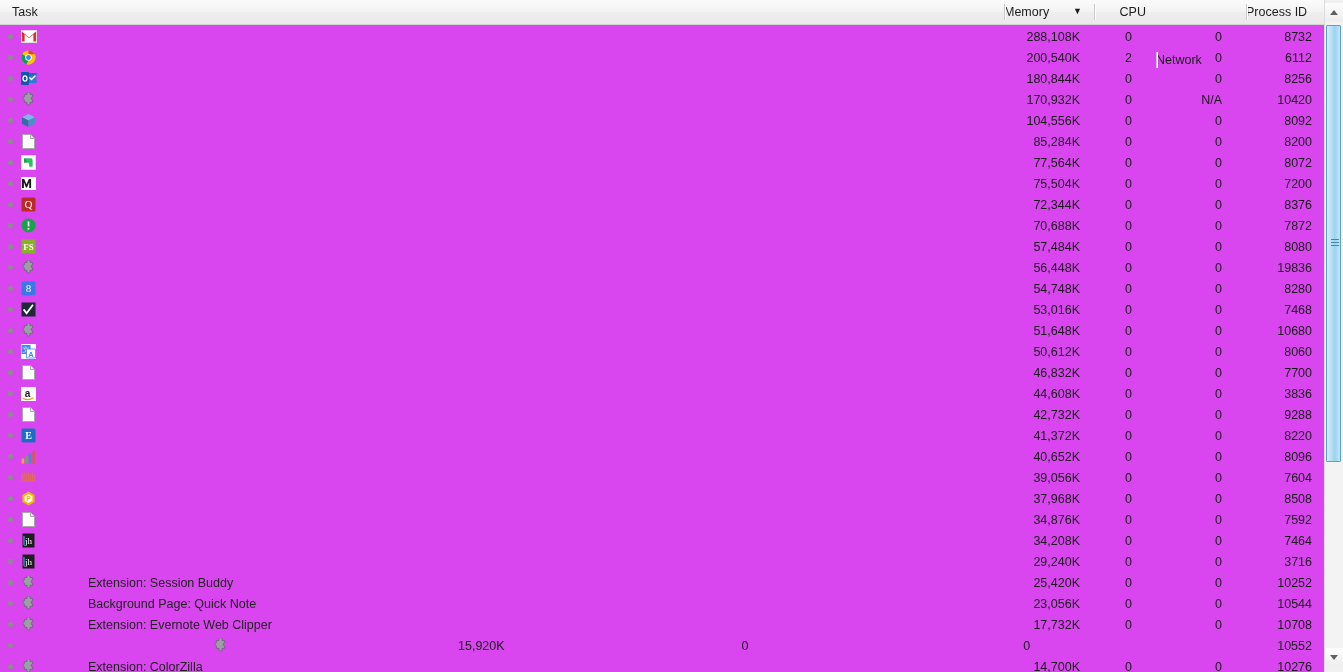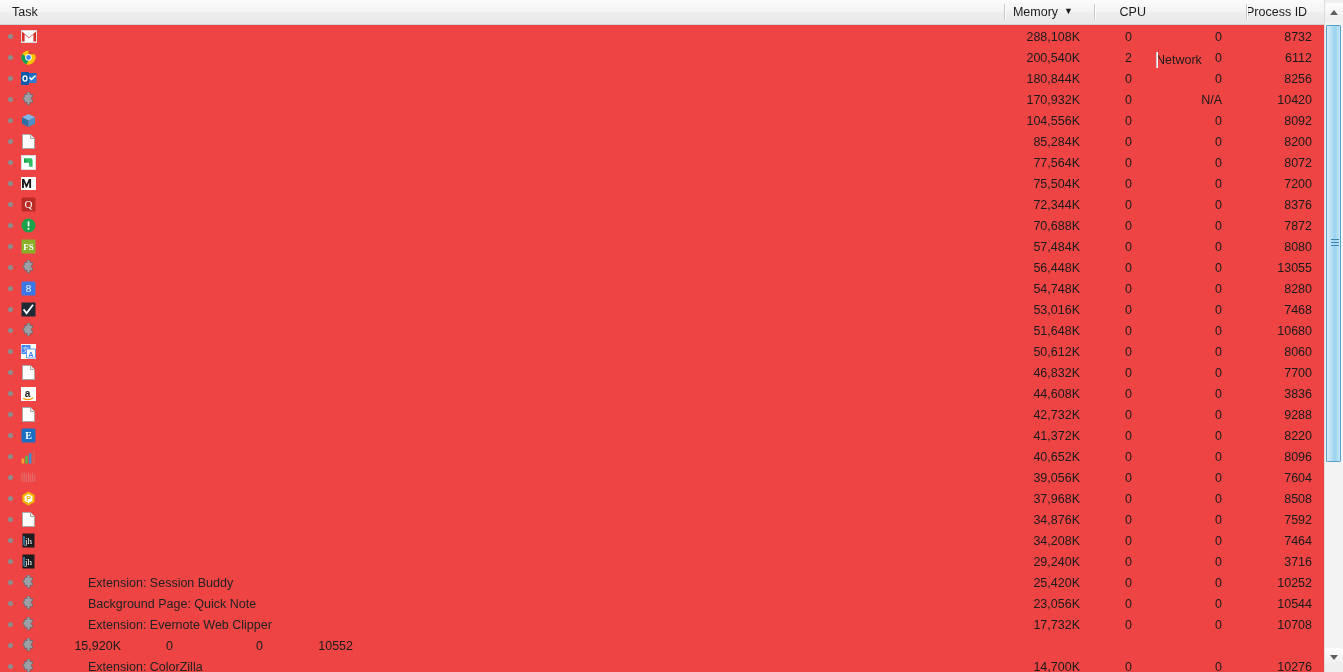--- a/index.html
+++ b/index.html
@@ -9,21 +9,21 @@
   }
   body {
     font-family: "Liberation Sans", sans-serif;
     -webkit-font-smoothing: antialiased;
   }
   #app {
     position: relative;
     width: 1343px;
     height: 672px;
     overflow: hidden;
-    background: #ef4444;
+    background: #d946ef;
     font-size: 12.5px;
     color: #1b1b1b;
     user-select: none;
   }
 
   
   .header {
     position: absolute;
     top: 0; left: 0;
     width: 1343px;
@@ -52,21 +52,21 @@
     background: #c9c9c9;
   }
   .hcell.sep::after {
     content: "";
     position: absolute;
     left: 1px; top: 4px; bottom: 4px;
     width: 1px;
     background: #fdfdfd;
   }
   .hcell-task { width: 1004px; padding-left: 12px; }
-  .hcell-mem  { width: 90px;  justify-content: center; padding-right: 12px; }
+  .hcell-mem  { width: 90px;  justify-content: space-between; padding-right: 12px; }
   .hcell-cpu  { width: 62px;  justify-content: flex-end; padding-right: 10px; }
   .hcell-net  { width: 90px;  padding-right: 10px; margin-top: 48px; }
   .hcell-pid  { width: 80px;  justify-content: flex-start; padding-right: 10px; }
   .sort-arrow { font-size: 9px; margin-left: 6px; position: relative; top: -1px; }
 
   
   .vscroll {
     position: absolute;
     top: 0;
     left: 1324px;
@@ -127,20 +127,21 @@
     height: 646px;
     overflow: hidden;
   }
   .row {
     position: relative;
     display: flex;
     align-items: center;
     height: 21px;
     width: 1324px;
     box-sizing: border-box;
+    justify-content: space-between;
   }
   .bullet {
     width: 20px;
     display: flex;
     align-items: center;
     justify-content: center;
     flex: 0 0 20px;
   }
   .bullet b {
     display: block;
@@ -398,21 +399,21 @@
         </span>
         <span class="fav">
           <svg width="15" height="15" viewBox="0 0 15 15">
             <path d="M6 1.2 a1.5 1.5 0 0 1 3 0 v1.3 h2.6 v2.4 a1.5 1.5 0 0 0 0 3 v2.4 h-2.6 v1.3 a1.5 1.5 0 0 1 -3 0 v-1.3 h-2.6 v-2.4 a1.5 1.5 0 0 1 0 -3 v-2.4 h2.6 z" fill="#9aa0a6" stroke="#5f6368" stroke-width="0.7"></path>
           </svg>
         </span>
         <span class="taskname"><span class="blur-wrap"></span></span>
         <span class="c-mem">56,448K</span>
         <span class="c-cpu">0</span>
         <span class="c-net">0</span>
-        <span class="c-pid">13055</span>
+        <span class="c-pid">19836</span>
       </div>
       <div class="row">
         <span class="bullet">
           <b></b>
         </span>
         <span class="fav">
           <svg width="15" height="15" viewBox="0 0 15 15">
             <rect x="0.5" y="0.5" width="14" height="14" rx="1.5" fill="#3b78e7"></rect>
             <text x="7.5" y="11.4" font-family="Liberation Serif, serif" font-size="11" fill="#fff" text-anchor="middle">8</text>
           </svg>

